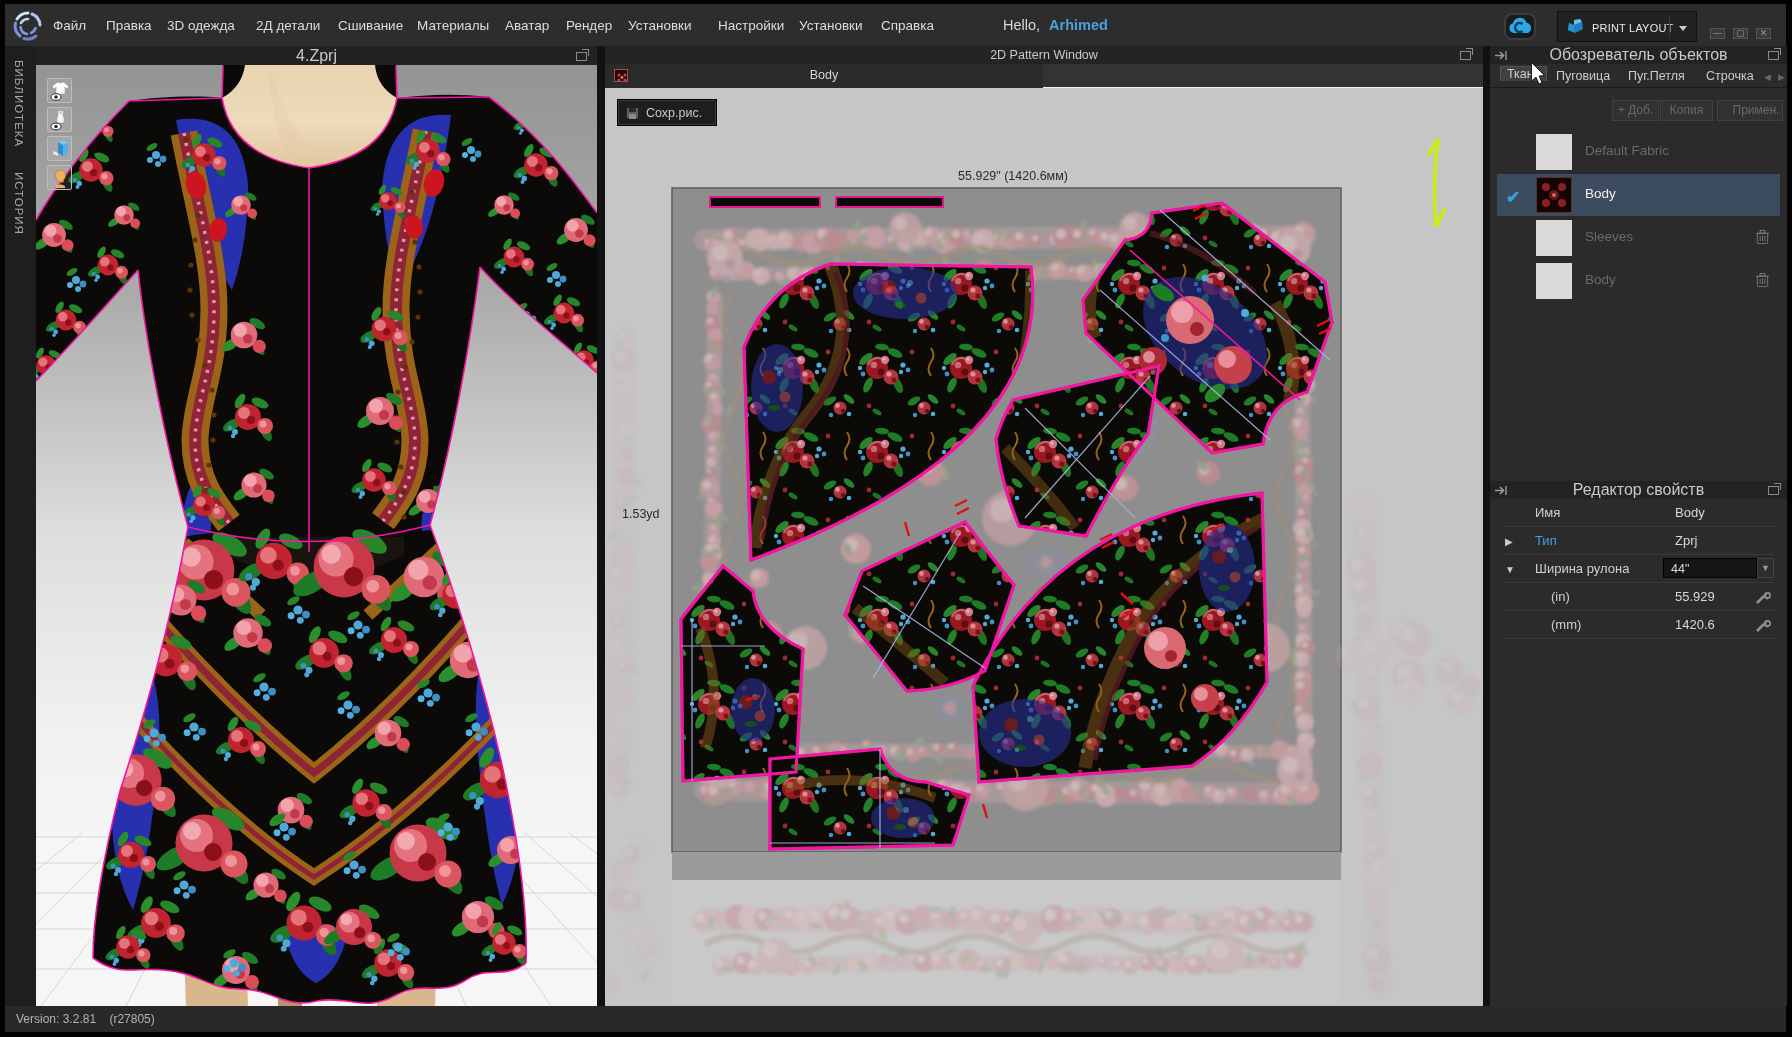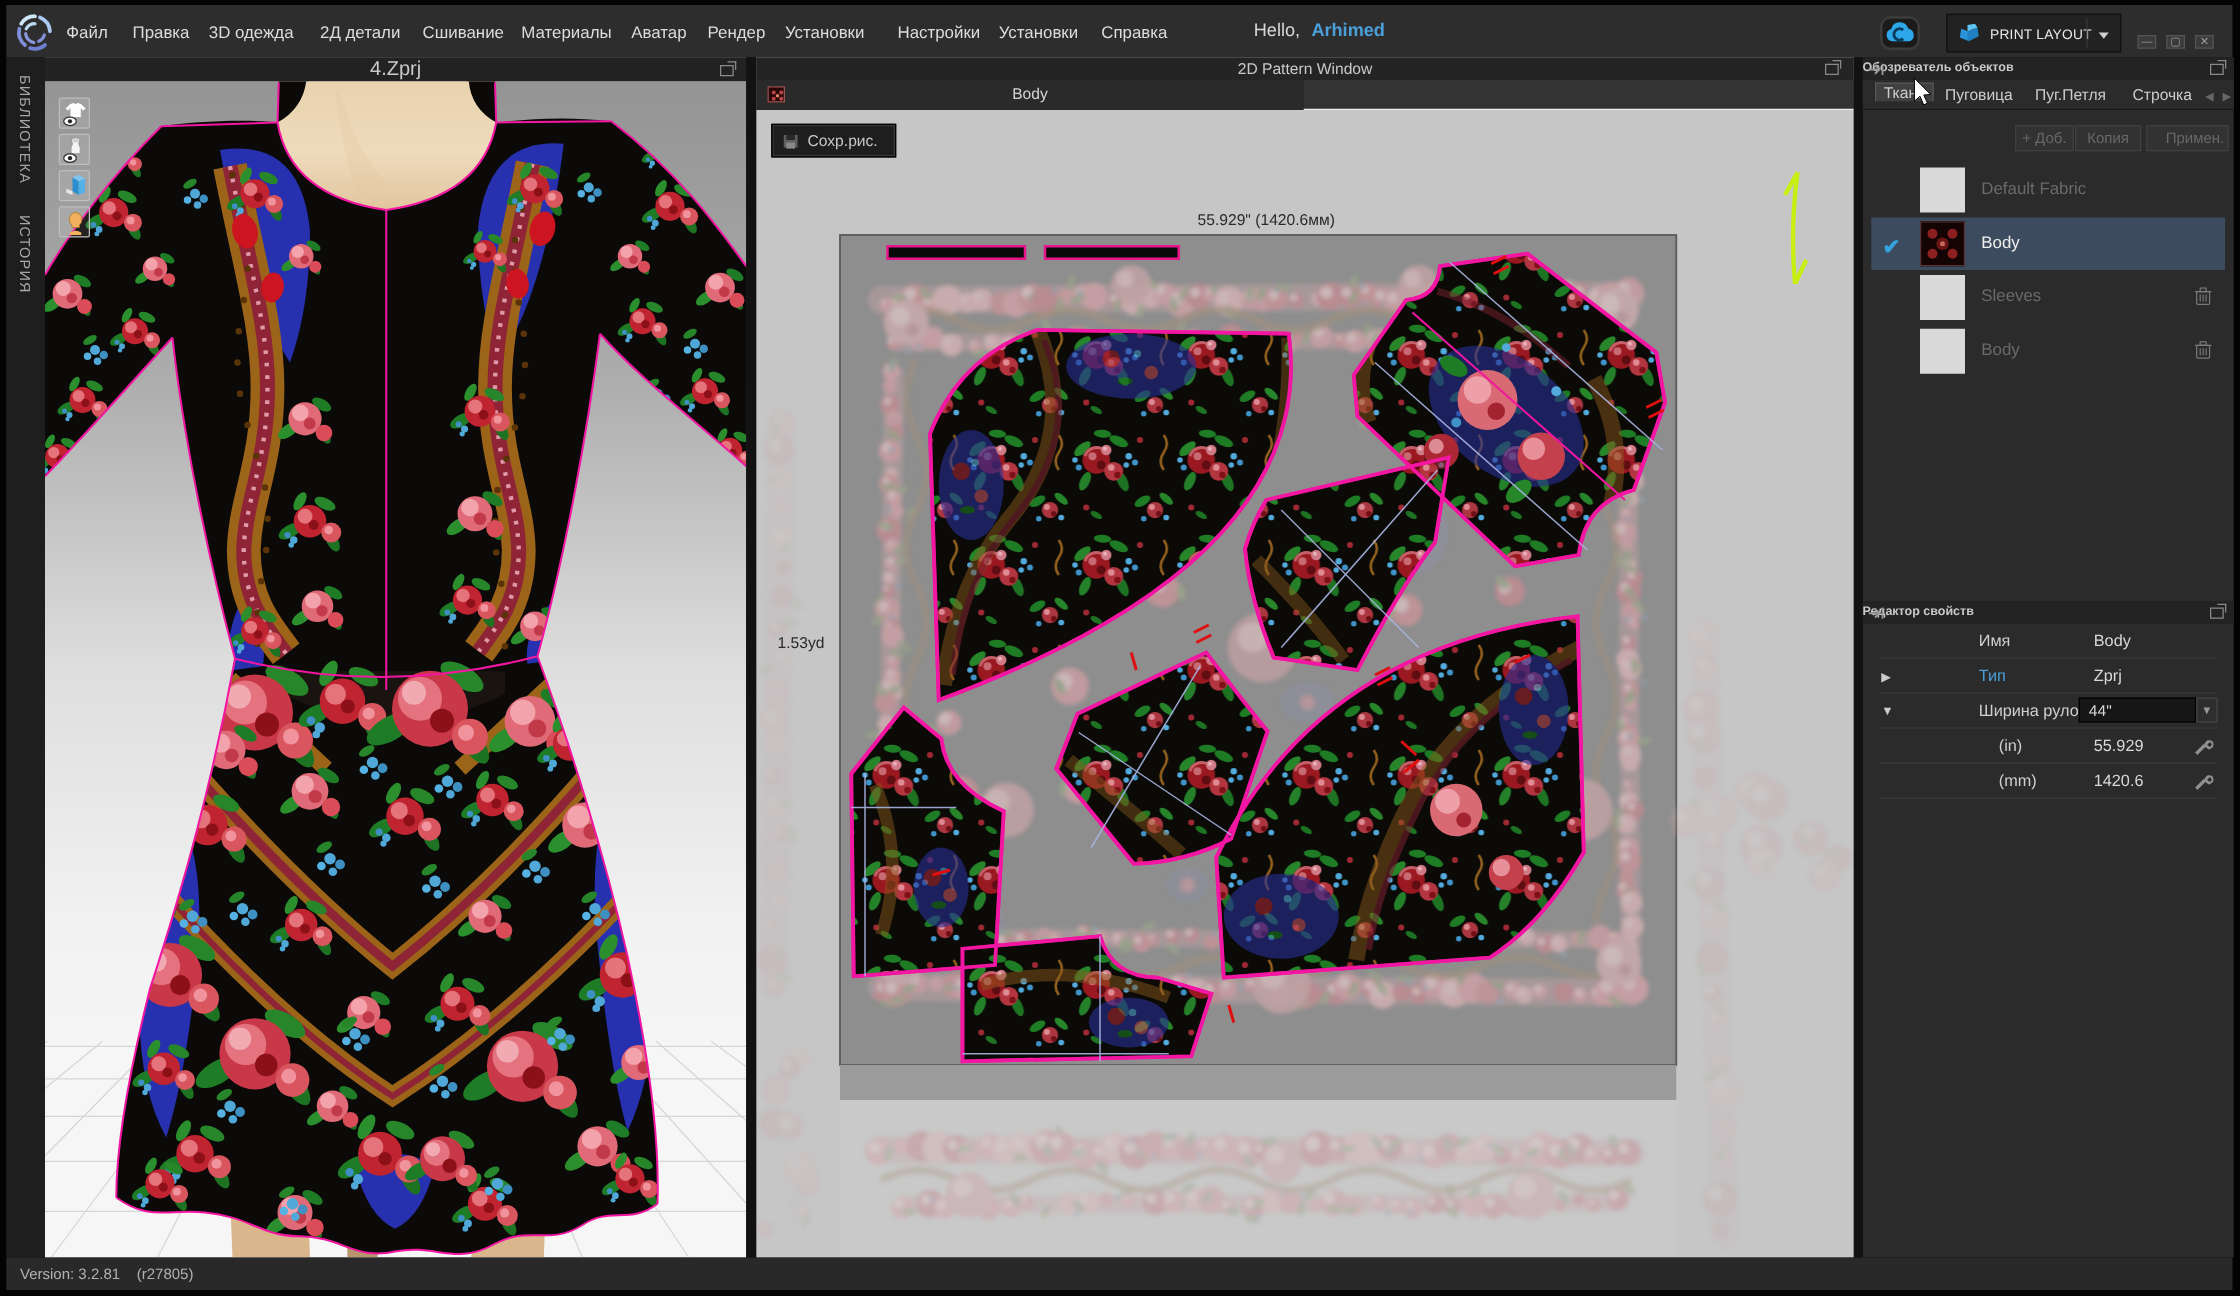--- a/index.html
+++ b/index.html
@@ -39,38 +39,38 @@
   #view2d { position:absolute; left:0; top:42px; width:878px; height:918px; }
   #savebtn { position:absolute; left:12px; top:11px; width:100px; height:27px; background:#1e1e1e; border:1px solid #000; box-shadow:inset 0 0 0 1px #3a3a3a; color:#c9c9c9; font-size:12.5px; }
   #savebtn span { position:absolute; left:28px; top:6px; }
 
   
   .popico { position:absolute; width:11px; height:9px; border:1px solid #8a8a8a; }
   .popico:before { content:""; position:absolute; right:-3px; top:-4px; width:6px; height:6px; border-top:1px solid #8a8a8a; border-right:1px solid #8a8a8a; }
 
   
   #panelR { left:1490px; top:46px; width:297px; height:960px; background:#2b2b2b; }
-  .rtitle { position:absolute; left:0; width:297px; height:18px; background:#232323; color:#c9c9c9; font-size:10px; line-height:18px;font-weight:bold; }
+  .rtitle { position:absolute; left:0; width:297px; height:18px; background:#232323; color:#c9c9c9; font-size:16px; text-align:center; line-height:18px; }
   #rtabs { position:absolute; left:0; top:18px; width:297px; height:24px; background:#2b2b2b; border-bottom:1px solid #1a1a1a; color:#cccccc; font-size:12.5px; }
   #rtabs span { position:absolute; top:5px; }
   #rtabs .active { background:#404040; border:1px solid #565656; border-bottom:none; padding-top:2px; margin-top:-3px; }
   #btnrow { position:absolute; top:54px; left:0; width:297px; height:22px; }
   .gbtn { position:absolute; top:0; height:21px; background:#323232; border:1px solid #404040; color:#686868; font-size:12px; line-height:19px; text-align:center; }
   .lrow { position:absolute; left:7px; width:283px; height:42px; }
   .lrow .th { position:absolute; left:39px; top:3px; width:36px; height:36px; background:#d9d9d9; }
   .lrow .lab { position:absolute; left:88px; top:12px; font-size:13.5px; color:#6a6a6a; }
   .lrow .trash { position:absolute; right:10px; top:12px; width:15px; height:16px; }
   #selrow { background:#3c4b5d; }
   #selrow .lab { color:#f0f0f0; }
   .chk { position:absolute; left:9px; top:13px; color:#35a3e0; font-size:17px; font-weight:bold; }
 
   
   #propbody { position:absolute; left:0; top:453px; width:297px; }
   .prow { position:absolute; left:13px; width:271px; height:28px; border-bottom:1px solid #3a3a3a; font-size:13px; color:#cfcfcf; }
-  .prow .k { position:absolute; left:32px; top:6px;margin-left:48px; }
+  .prow .k { position:absolute; left:32px; top:6px; }
   .prow .v { position:absolute; left:172px; top:6px; color:#d8d8d8; }
   .prow .tri { position:absolute; left:2px; top:9px; font-size:10px; }
   .prow .dd { position:absolute; left:160px; top:3px; width:94px; height:20px; background:#161616; border:1px solid #000; color:#d8d8d8; padding:3px 0 0 7px; font-size:12.5px; box-sizing:border-box; }
   .prow .ddb { position:absolute; left:254px; top:3px; width:17px; height:20px; background:#2e2e2e; border:1px solid #444; color:#999; font-size:9px; text-align:center; line-height:19px; box-sizing:border-box; }
   .prow .wr { position:absolute; left:252px; top:7px; }
 
   
   #statusbar { left:5px; top:1006px; width:1781px; height:26px; background:#292929; color:#b2b2b2; font-size:12px; }
   #statusbar span { position:absolute; left:11px; top:6px;text-align:center; }
 </style>

